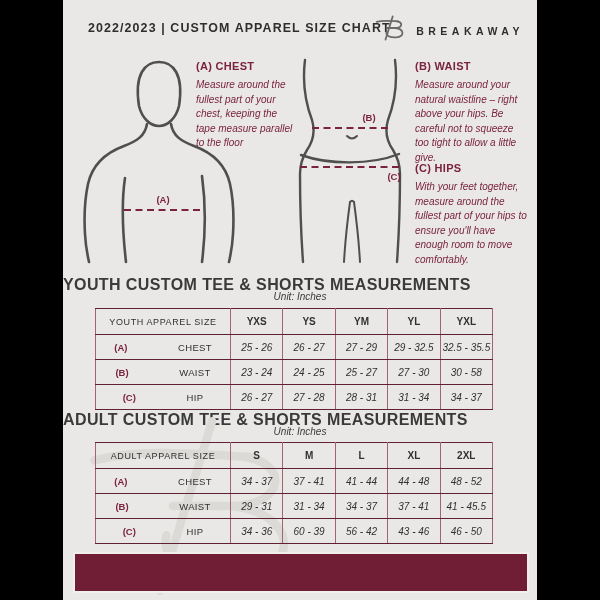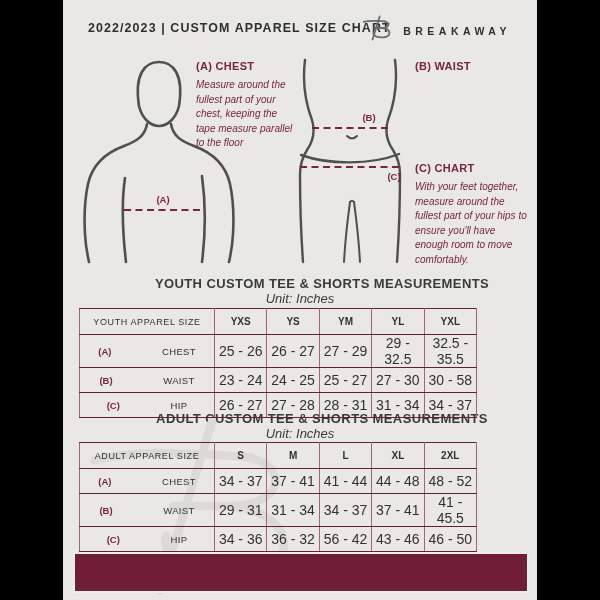--- a/index.html
+++ b/index.html
@@ -13,56 +13,56 @@
     position:absolute;left:63px;top:0;width:474px;height:600px;
     background:#e9e8e6;overflow:hidden;
   }
   
   .doc-title{
     position:absolute;left:25px;top:20px;
     font-size:13.5px;font-weight:bold;color:#2e2e2e;
     letter-spacing:1.2px;transform:scaleX(.92);transform-origin:left center;
     white-space:nowrap;
   }
-  .brand{position:absolute;right:26px;top:14px;display:flex;align-items:center;gap:10px;}
+  .brand{position:absolute;right:13px;top:14px;display:flex;align-items:center;gap:10px;}
   .brand-name{font-size:10.5px;font-weight:bold;color:#2e2e2e;letter-spacing:4.5px;margin-top:6px;}
   
   .fig{position:absolute;}
   .instr{position:absolute;color:#7a2240;}
   .instr h3{margin:0 0 6px 0;font-size:11px;font-weight:bold;letter-spacing:.3px;}
   .instr p{margin:0;font-size:10px;line-height:1.45;font-style:italic;font-weight:500;}
   
   .sec-title{
-    position:absolute;left:0;width:100%;text-align:center;
-    font-size:13px;font-weight:bold;color:#3a3a3a;letter-spacing:.4px;margin-left:22px;
+    position:absolute;left:0;width:100%;
+    font-size:16px;font-weight:bold;color:#3a3a3a;letter-spacing:.4px;
   }
   .sec-unit{
     position:absolute;left:0;width:100%;text-align:center;
-    font-size:13px;font-style:italic;color:#3a3a3a;
+    font-size:10px;font-style:italic;color:#3a3a3a;
   }
   
   table.size{
-    position:absolute;left:16px;width:398px;border-collapse:collapse;
+    position:absolute;left:32px;width:398px;border-collapse:collapse;
     table-layout:fixed;background:transparent;z-index:2;
   }
   table.size col.lab{width:135px;}
   table.size th,table.size td{
     border-left:1px solid #a26474;border-right:1px solid #a26474;
     border-top:1.5px solid #5f2133;border-bottom:1.5px solid #5f2133;
     text-align:center;vertical-align:middle;padding:0;
     color:#313131;background:transparent;
   }
   table.size tr{height:25px;}
   table.size tr.hdr{height:26px;}
   th.size-hdr{font-weight:normal;font-size:9px;letter-spacing:.6px;text-align:left;padding-left:12px;}
   th.col-hdr{font-size:10px;font-weight:bold;}
   td.row-label{text-align:left;padding-left:12px;font-size:9.5px;}
   td.row-label .pfx{color:#7a2240;font-weight:bold;}
   td.row-label .lbl{color:#313131;letter-spacing:.3px;margin-left:48px;}
-  td.val{font-size:14px;}
+  td.val{font-size:10px;font-style:italic;}
   
   .watermark{position:absolute;left:12px;top:408px;z-index:1;}
   .footer-bar{
     position:absolute;left:10px;top:552px;width:452px;height:37px;
     background:#701d36;border:2px solid #f0efed;z-index:3;
   }
 </style>
 </head>
 <body>
 
@@ -108,24 +108,25 @@
         <path d="M59,146 Q61,143.5 63,146" stroke-width="2"></path>
       </g>
       <path d="M21,72 L98,72" stroke="#7a2240" stroke-width="2.2" stroke-dasharray="7 4.5" fill="none"></path>
       <text x="78" y="65" text-anchor="middle" font-size="9.5" font-weight="bold" fill="#7a2240">(B)</text>
       <path d="M9,111 L109,111" stroke="#7a2240" stroke-width="2.2" stroke-dasharray="7 4.5" fill="none"></path>
       <text x="103" y="124" text-anchor="middle" font-size="9.5" font-weight="bold" fill="#7a2240">(C)</text>
     </svg>
 
     <div class="instr" style="left:352px;top:60px;width:112px;">
       <h3>(B) WAIST</h3>
+      <p>Measure around your natural waistline – right above your hips. Be careful not to squeeze too tight to allow a little give.</p>
     </div>
 
     <div class="instr" style="left:352px;top:162px;width:116px;">
-      <h3>(C) CHART</h3>
+      <h3>(C) HIPS</h3>
       <p>With your feet together, measure around the fullest part of your hips to ensure you'll have enough room to move comfortably.</p>
     </div>
 
     <div class="sec-title" style="top:276px;">YOUTH CUSTOM TEE &amp; SHORTS MEASUREMENTS</div>
     <div class="sec-unit" style="top:291px;">Unit: Inches</div>
 
     <table class="size" style="top:308px;">
       <colgroup>
           <col class="lab">
           <col>
@@ -228,21 +229,21 @@
         <td class="val">34 - 37</td>
         <td class="val">37 - 41</td>
         <td class="val">41 - 45.5</td>
       </tr>
       <tr>
         <td class="row-label">
           <span class="pfx">(C)</span>
           <span class="lbl">HIP</span>
         </td>
         <td class="val">34 - 36</td>
-        <td class="val">36 - 32</td>
+        <td class="val">60 - 39</td>
         <td class="val">56 - 42</td>
         <td class="val">43 - 46</td>
         <td class="val">46 - 50</td>
       </tr>
     </tbody>
       </table>
 
     <div class="footer-bar"></div>
   </div>
 </div>

